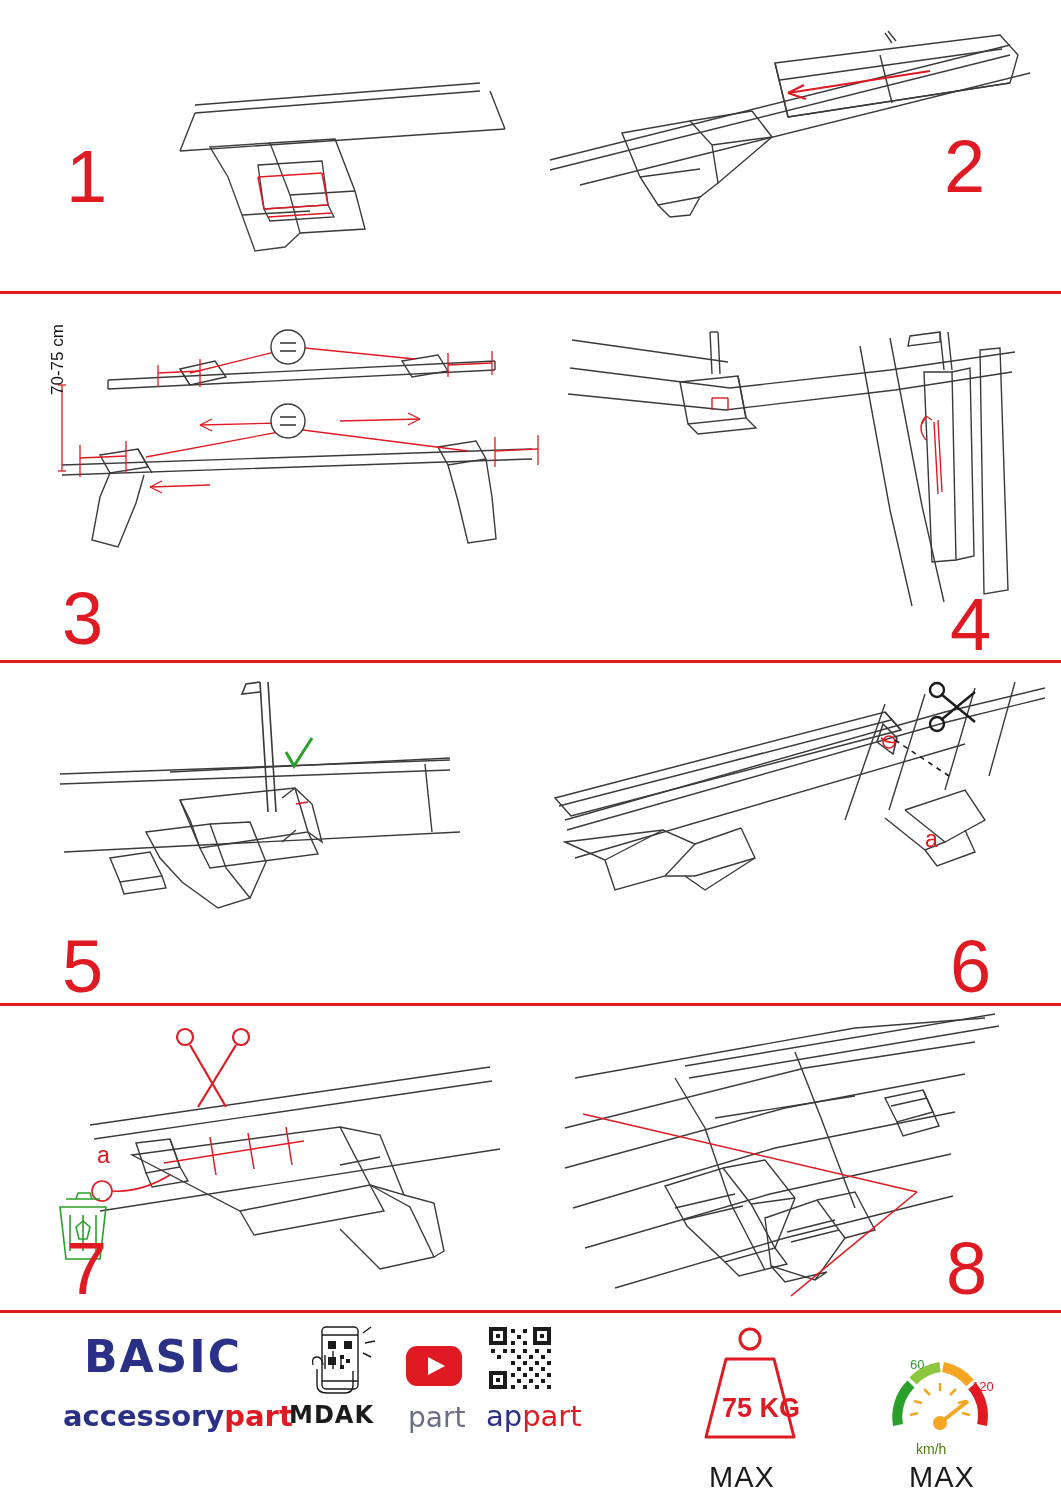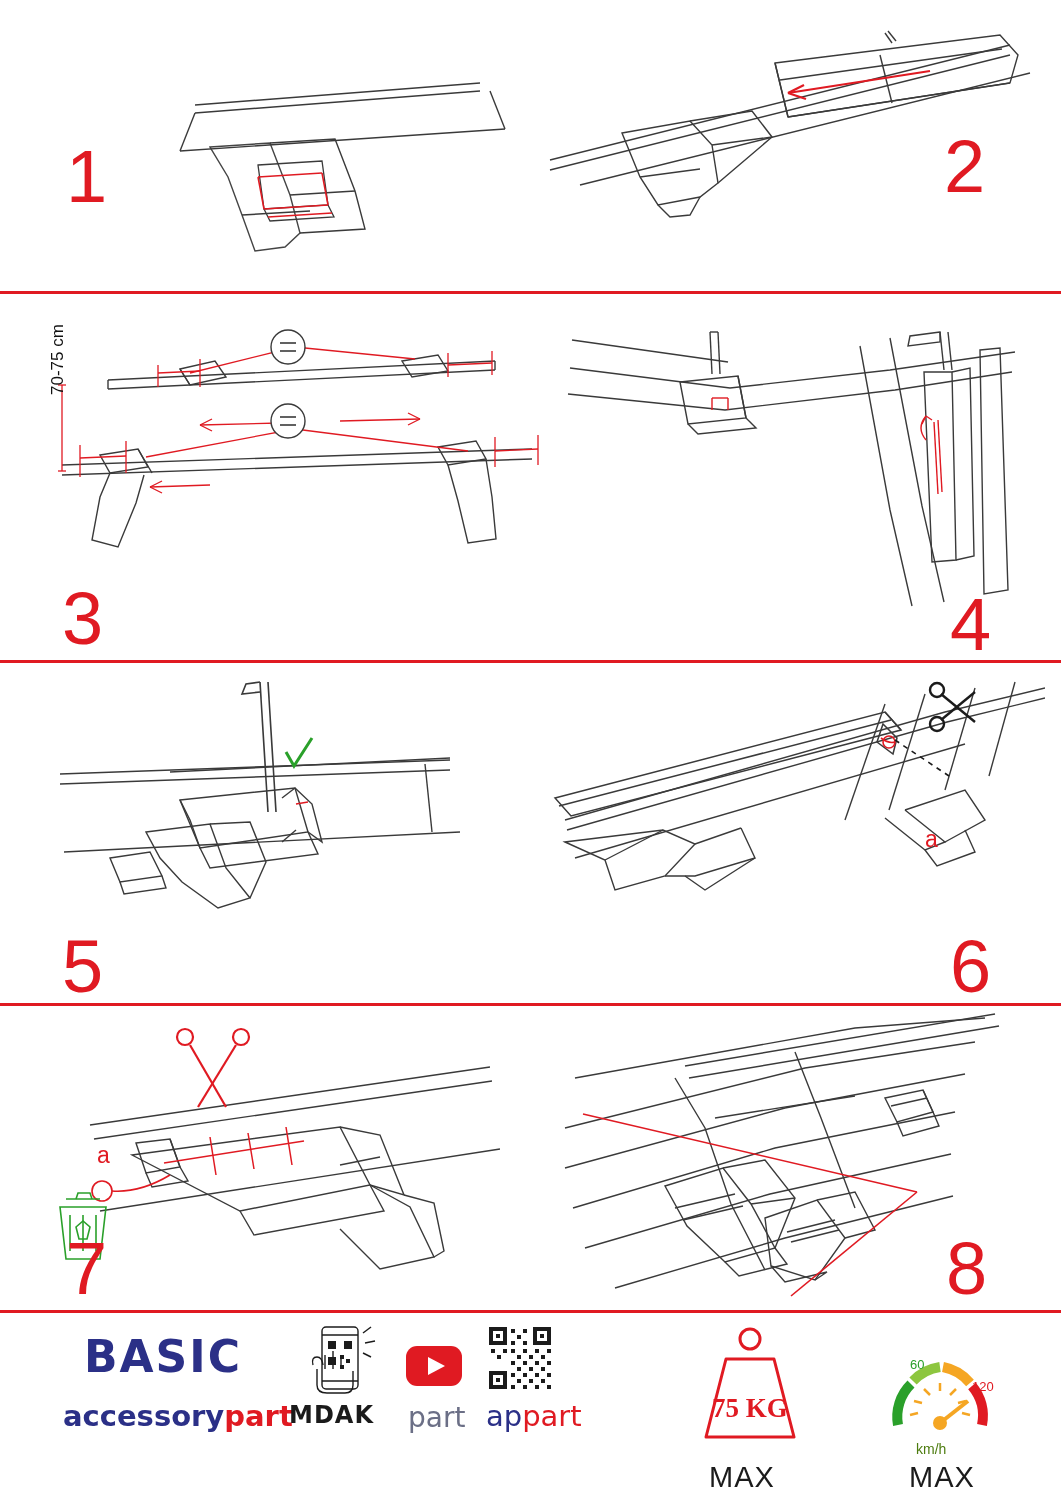--- a/index.html
+++ b/index.html
@@ -103,22 +103,22 @@
     font-weight: 400;
     color: #2b3087;
   }
   .lbl-apline .red { color: #e01a22; }
 
   .weight-val {
     position: absolute;
     left: 700px;
     top: 80px;
     width: 100px;
-    text-align: center;
-    font-family: Liberation Serif, serif;
+    text-align: right;
+    font-family: Liberation Sans, sans-serif;
     font-size: 27px;
     font-weight: 700;
     color: #e01a22;
   }
   .max-label {
     position: absolute;
     font-family: "Liberation Sans", sans-serif;
     font-size: 29px;
     color: #1b1b1b;
     letter-spacing: 1px;

